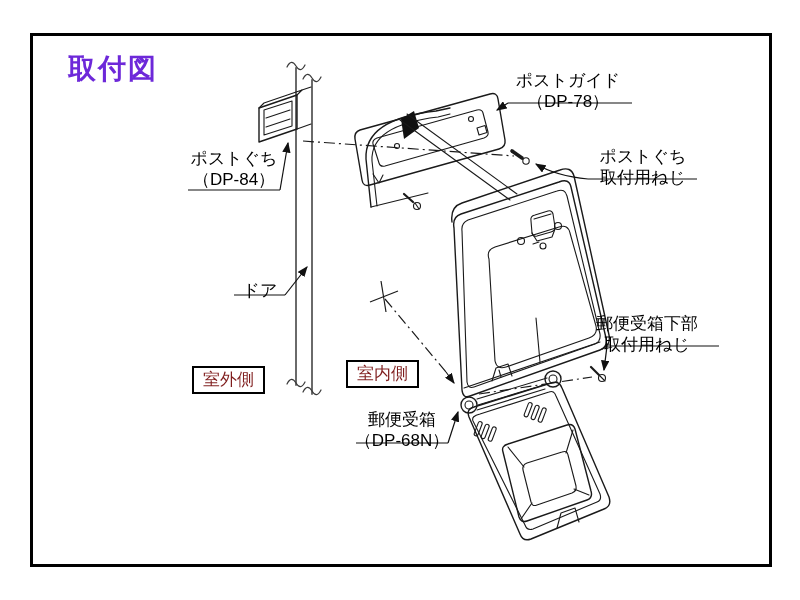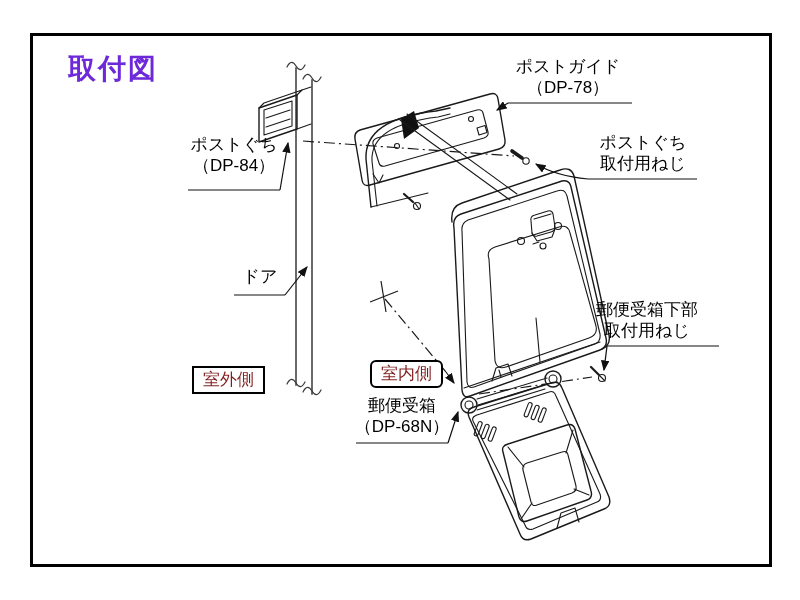--- a/index.html
+++ b/index.html
@@ -2,21 +2,21 @@
 <html><head>
 <meta charset="utf-8">
 <style>
   html,body{margin:0;padding:0;background:#fff;}
   .stage{position:relative;width:800px;height:600px;background:#fff;overflow:hidden;
          font-family:"Liberation Sans",sans-serif;}
   .frame{position:absolute;left:30px;top:33px;width:736px;height:528px;border:3px solid #000;}
   .title{position:absolute;left:52px;top:50px;font-size:28px;font-weight:bold;color:#6d28d9;
          letter-spacing:2px;margin-left:16px;}
   .lbl{position:absolute;font-size:17px;line-height:21px;color:#000;white-space:pre-line;
-       text-align:center;}
+       text-align:center;margin-top:14px;}
   .boxlbl{position:absolute;font-size:17px;color:#7f1d1d;border:2px solid #000;
           padding:2px 9px;line-height:20px;background:#fff;}
   svg.art{position:absolute;left:0;top:0;}
   .ln{fill:none;stroke:#1a1a1a;stroke-width:1.4;stroke-linecap:round;stroke-linejoin:round;}
   .thin{stroke-width:1.1;}
   .dr{fill:none;stroke:#5a5a5a;stroke-width:1.8;stroke-linecap:round;}
   .sq{fill:none;stroke:#3a3a3a;stroke-width:1.2;stroke-linecap:round;}
   .cl{fill:none;stroke:#1a1a1a;stroke-width:1.2;stroke-dasharray:11 4 2 4;}
   .sl{fill:none;stroke:#1a1a1a;stroke-width:1.2;}
   .ld{fill:none;stroke:#111;stroke-width:1.2;stroke-linejoin:round;}
@@ -170,20 +170,20 @@
   <div class="lbl" style="left:186px;top:134px;width:96px;">ポストぐち
 （DP-84）</div>
 
   <div class="lbl" style="left:589px;top:132px;width:108px;">ポストぐち
 取付用ねじ</div>
 
   <div class="lbl" style="left:236px;top:266px;width:48px;text-align:center;">ドア</div>
 
   <div class="boxlbl" style="left:192px;top:366px;">室外側</div>
 
-  <div class="boxlbl" style="left:370px;top:360px;border-radius:6px;">室内側</div>
+  <div class="boxlbl" style="left:346px;top:360px;">室内側</div>
 
   <div class="lbl" style="left:352px;top:395px;width:100px;">郵便受箱
 （DP-68N）</div>
 
   <div class="lbl" style="left:588px;top:299px;width:118px;">郵便受箱下部
 取付用ねじ</div>
 </div>
 
 </body></html>

